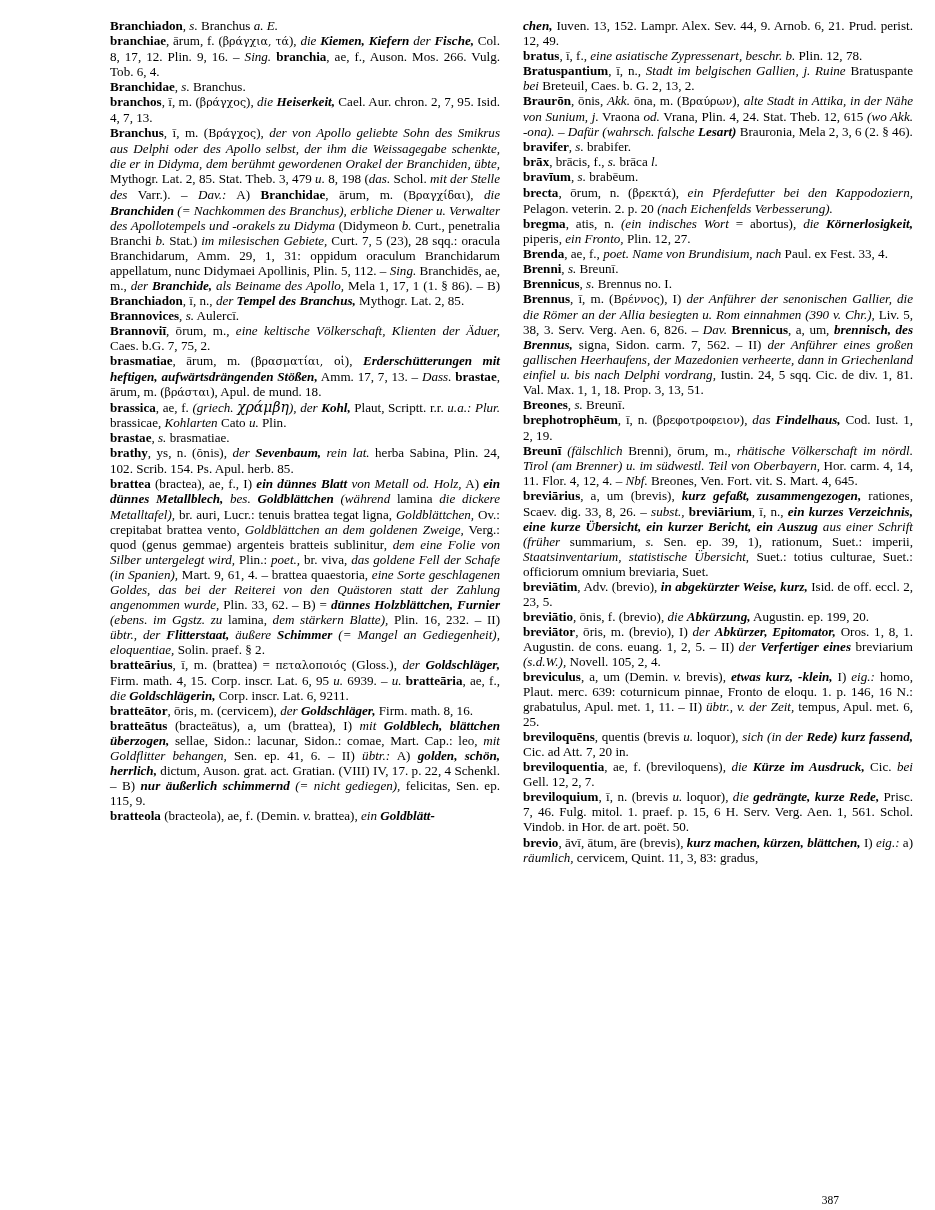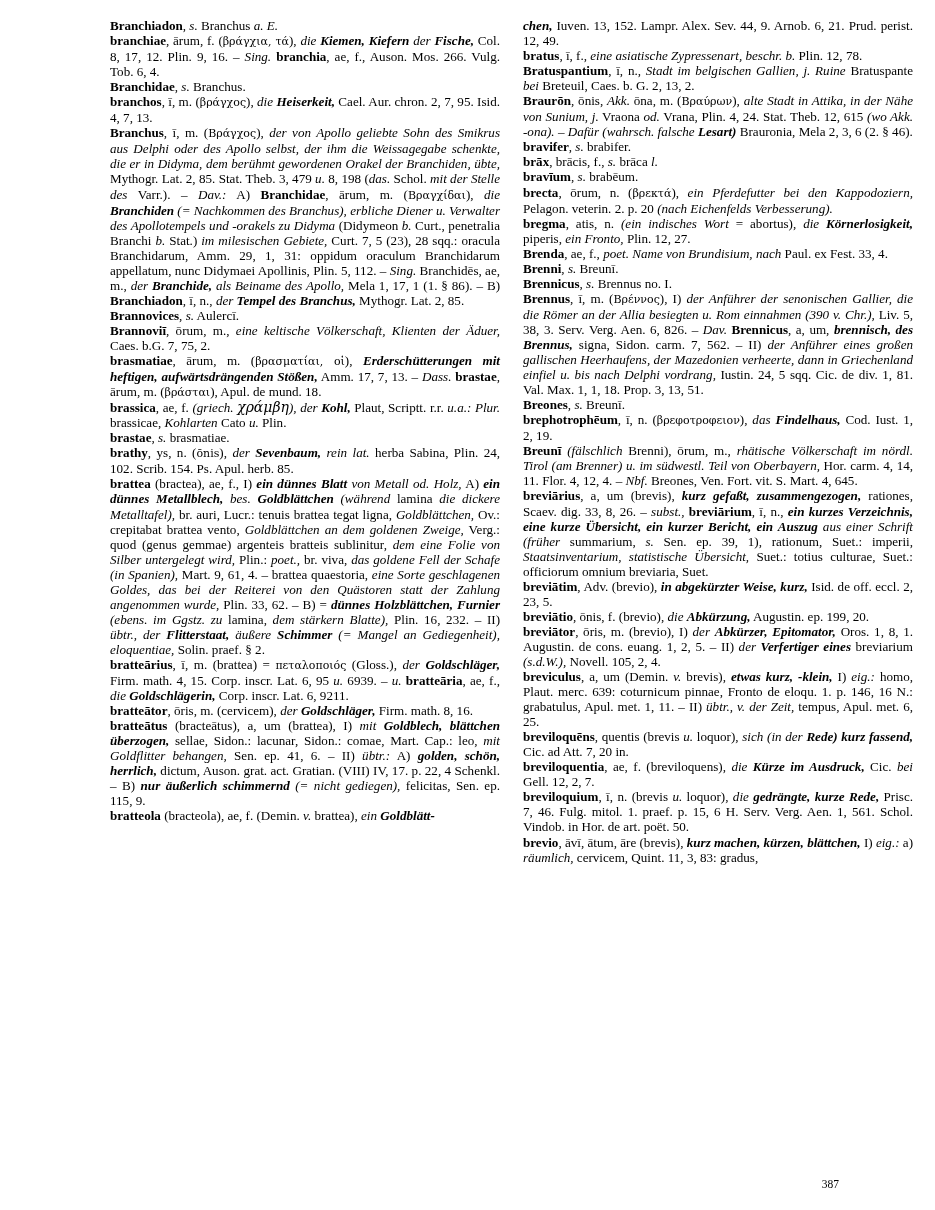--- a/index.html
+++ b/index.html
@@ -45,21 +45,21 @@
   .entry:last-child { text-align: left; }
   
   b  { font-weight: bold; font-style: normal; }
   i  { font-style: italic; font-weight: normal; }
   .bi { font-weight: bold; font-style: italic; }
   .gk { font-family: "DejaVu Serif", serif; font-style: normal; font-weight: normal; font-size: 11px; }
   .gki { font-family: "DejaVu Serif", serif; font-style: italic; font-weight: normal; font-size: 14px; }
   .folio {
     position: absolute;
     right: 22px;
-    bottom: 20px;
+    bottom: 4px;
     font-size: 11.5px;
     font-family: "Liberation Serif", "DejaVu Serif", serif;
     color: #000;
   }
 </style>
 </head>
 <body>
 
 <div class="page">
   <div class="columns">

